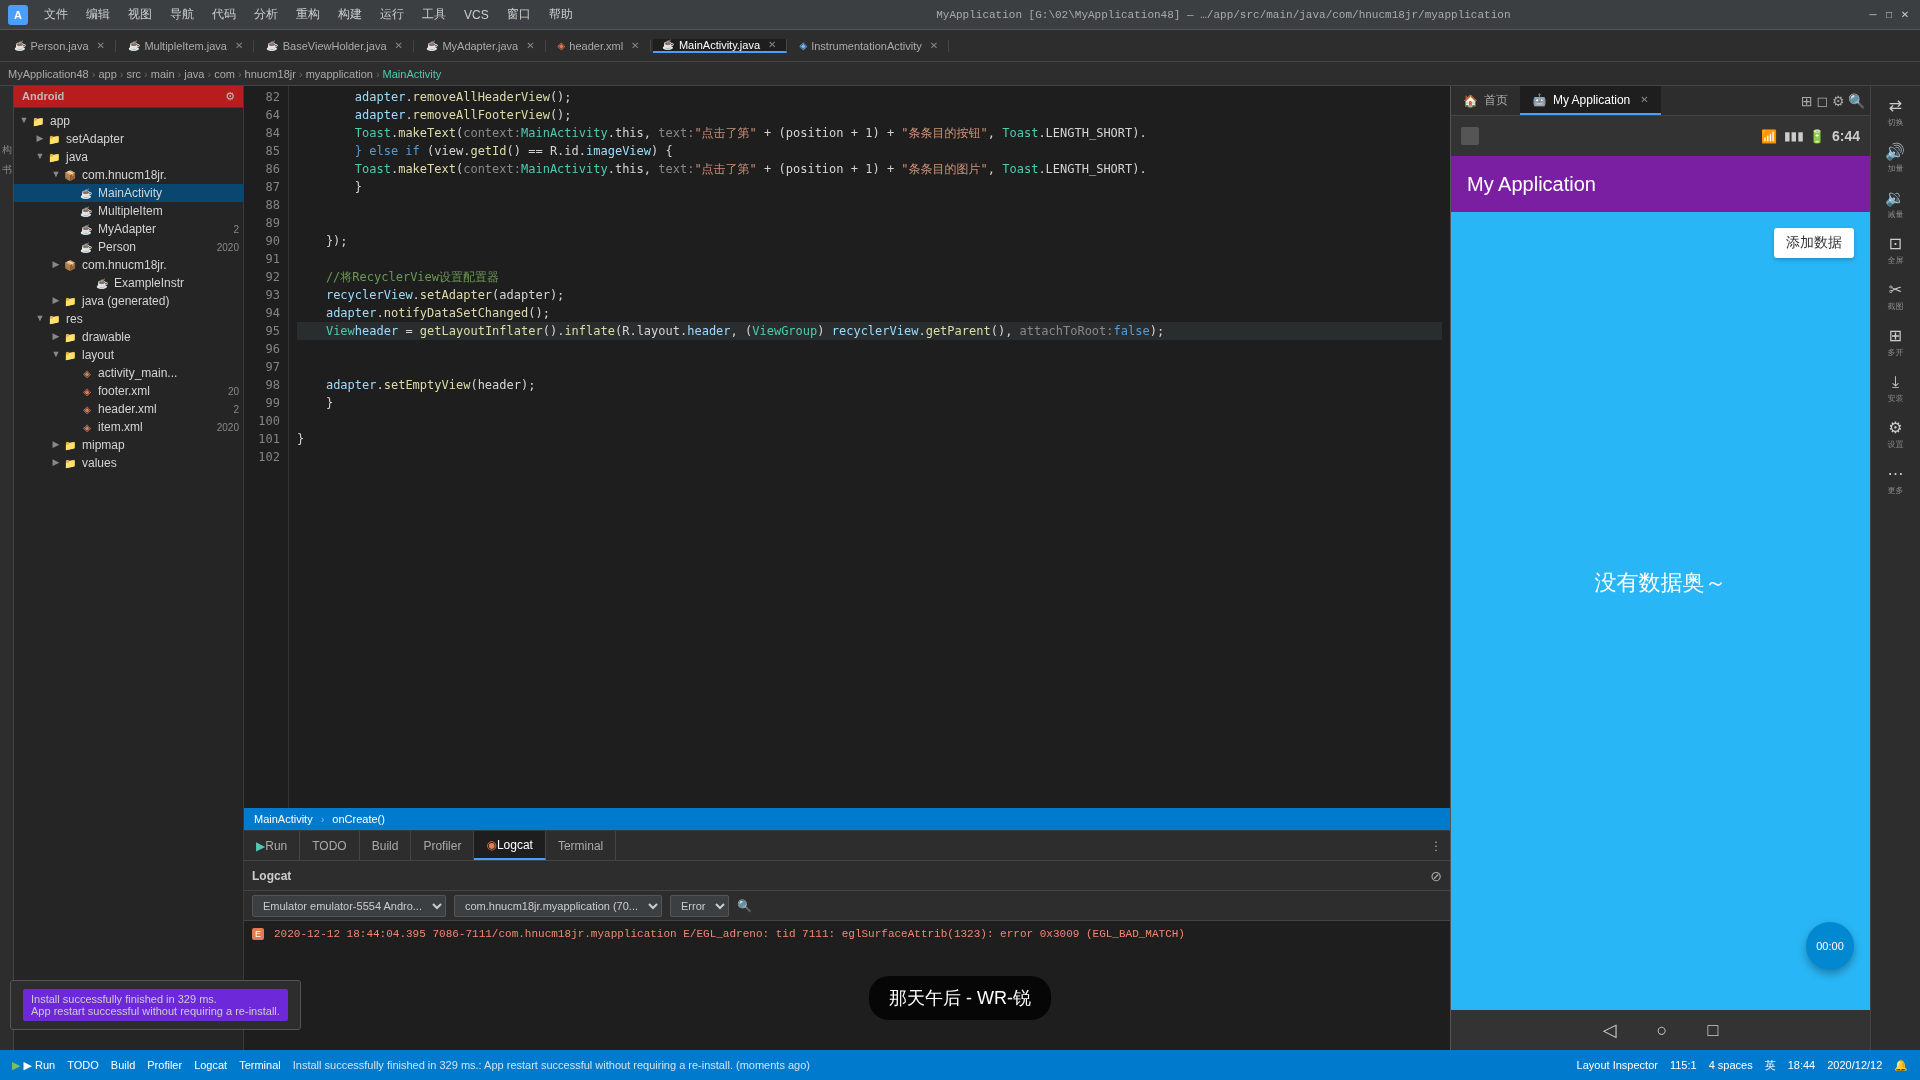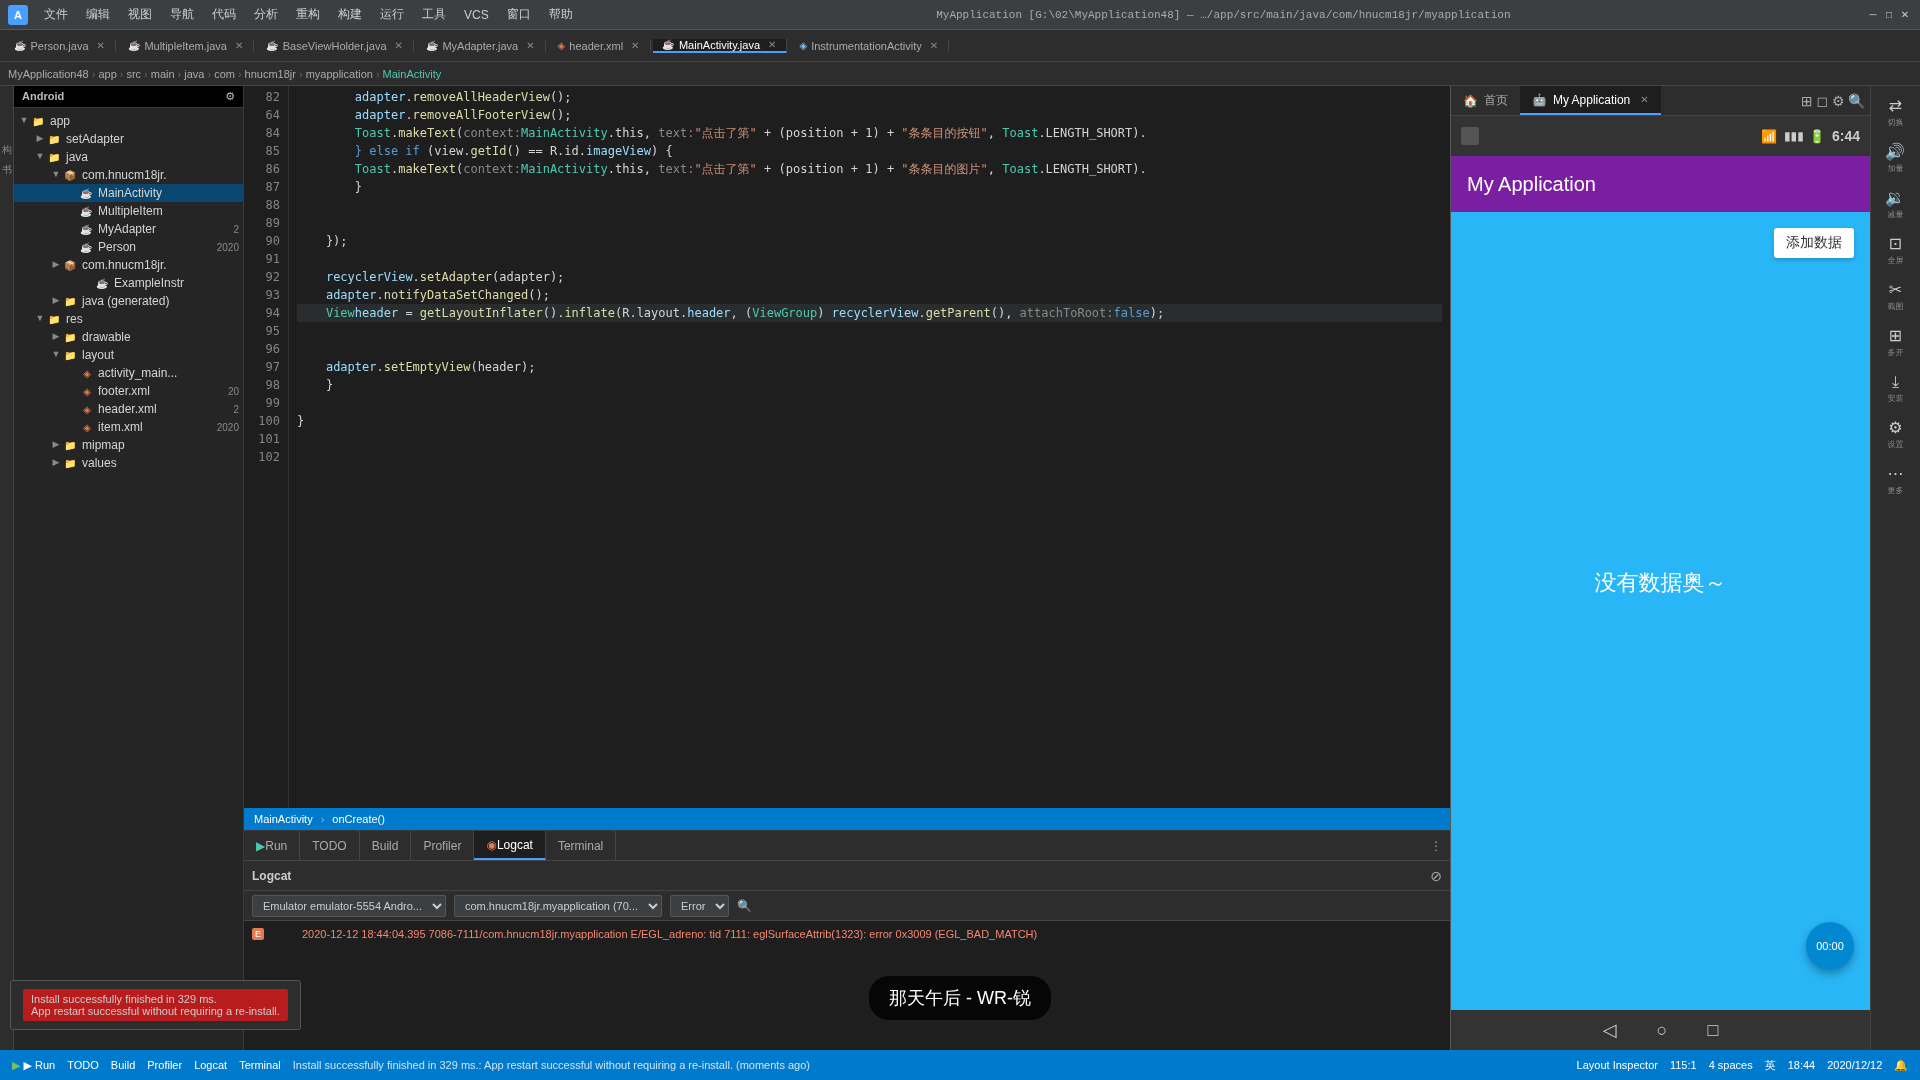--- a/index.html
+++ b/index.html
@@ -22,21 +22,21 @@
     
     .breadcrumb-bar { height: 24px; background: #2d2d2d; display: flex; align-items: center; padding: 0 8px; font-size: 11px; color: #888; border-bottom: 1px solid #444; }
     .breadcrumb-bar span { color: #aaa; }
     .breadcrumb-bar .sep { margin: 0 3px; color: #666; }
 
     
     .main-layout { display: flex; height: calc(1080px - 30px - 32px - 24px - 30px); }
 
     
     .sidebar { width: 230px; background: #252526; border-right: 1px solid #3a3a3a; overflow: hidden; display: flex; flex-direction: column; }
-    .sidebar-header { padding: 4px 8px; font-size: 11px; color: #bbb; background: #000000; border-bottom: 1px solid #3a3a3a; }
+    .sidebar-header { padding: 4px 8px; font-size: 11px; color: #bbb; background: #b91c1c; border-bottom: 1px solid #3a3a3a; }
     .tree-container { flex: 1; overflow-y: auto; padding: 4px 0; }
     .tree-item { display: flex; align-items: center; padding: 2px 4px; cursor: pointer; font-size: 12px; white-space: nowrap; }
     .tree-item.selected { background: #094771; }
     .tree-item .indent { display: inline-block; }
     .tree-arrow { display: inline-block; width: 12px; height: 12px; margin-right: 2px; text-align: center; font-size: 9px; color: #888; }
     .tree-icon { width: 14px; height: 14px; margin-right: 4px; display: inline-flex; align-items: center; justify-content: center; font-size: 10px; }
     .folder-icon { color: #dcb67a; }
     .java-icon { color: #f0a030; }
     .xml-icon { color: #e07b53; }
     .count-badge { margin-left: auto; font-size: 10px; color: #888; }
@@ -59,21 +59,21 @@
     .editor-status .sep { color: rgba(255,255,255,0.5); }
 
     
     .bottom-panel { height: 220px; background: #1e1e1e; border-top: 1px solid #3a3a3a; display: flex; flex-direction: column; }
     .bottom-tabs { height: 30px; background: #2d2d2d; display: flex; align-items: center; border-bottom: 1px solid #444; }
     .bottom-tab { padding: 0 12px; height: 100%; display: flex; align-items: center; font-size: 12px; color: #aaa; cursor: pointer; border-right: 1px solid #444; }
     .bottom-tab.active { color: #fff; border-bottom: 2px solid #4a9eff; background: #1e1e1e; }
     .logcat-toolbar { height: 30px; background: #2d2d2d; display: flex; align-items: center; padding: 0 8px; gap: 8px; border-bottom: 1px solid #444; }
     .logcat-select { background: #3c3f41; border: 1px solid #555; color: #ccc; padding: 2px 6px; font-size: 11px; border-radius: 2px; height: 22px; }
     .logcat-content { flex: 1; overflow-y: auto; padding: 4px; }
-    .log-line { font-size: 11px; font-family: Liberation Sans, sans-serif; padding: 1px 4px; color: #f48771; white-space: nowrap; margin-left: 28px; }
+    .log-line { font-size: 11px; font-family: Liberation Mono, monospace; padding: 1px 4px; color: #f48771; white-space: nowrap; }
 
     
     .emulator-panel { width: 420px; background: #333; border-left: 1px solid #555; display: flex; flex-direction: column; }
     .emulator-tabs { height: 30px; background: #2d2d2d; display: flex; align-items: center; border-bottom: 1px solid #444; }
     .emulator-tab { padding: 0 12px; height: 100%; display: flex; align-items: center; font-size: 12px; color: #aaa; cursor: pointer; gap: 6px; }
     .emulator-tab.active { color: #fff; border-bottom: 2px solid #4a9eff; background: #1e1e1e; }
 
     
     .phone-wrapper { flex: 1; display: flex; flex-direction: column; overflow: hidden; }
     .phone-status-bar { height: 40px; background: #333; display: flex; align-items: center; padding: 0 10px; justify-content: space-between; }
@@ -105,21 +105,21 @@
     
     .music-overlay { position: fixed; bottom: 60px; left: 50%; transform: translateX(-50%); background: rgba(0,0,0,0.8); color: white; padding: 10px 20px; border-radius: 20px; font-size: 18px; z-index: 100; }
 
     .side-left-panel { width: 14px; background: #2d2d2d; border-right: 1px solid #444; display: flex; flex-direction: column; align-items: center; justify-content: flex-start; padding-top: 50px; gap: 20px; }
     .logcat-icon { color: #e07b53; font-size: 12px; }
 
     .bottom-panel-header { display: flex; align-items: center; padding: 0 8px; height: 30px; background: #2d2d2d; border-bottom: 1px solid #444; justify-content: space-between; }
     .bottom-panel-title { font-size: 12px; color: #ccc; font-weight: bold; }
     .bottom-panel-actions { display: flex; gap: 4px; }
 
-    .install-success { background: #b91c1c; padding: 4px 8px; border-radius: 2px; }
+    .install-success { background: #6d28d9; padding: 4px 8px; border-radius: 2px; }
   </style>
 </head>
 <body>
 
 <div class="menu-bar">
   <div class="menu-bar-logo">A</div>
   <span class="menu-item">文件</span>
   <span class="menu-item">编辑</span>
   <span class="menu-item">视图</span>
   <span class="menu-item">导航</span>
@@ -410,20 +410,23 @@
           <div class="code-line">
             <span>&nbsp;&nbsp;&nbsp;&nbsp;&nbsp;&nbsp;&nbsp;&nbsp;}</span>
           </div>
           <div class="code-line">&nbsp;</div>
           <div class="code-line">&nbsp;</div>
           <div class="code-line">
             <span>&nbsp;&nbsp;&nbsp;&nbsp;});</span>
           </div>
           <div class="code-line">&nbsp;</div>
           <div class="code-line">
+            <span style="color:#6a9955;">&nbsp;&nbsp;&nbsp;&nbsp;//将RecyclerView设置配置器</span>
+          </div>
+          <div class="code-line">
             <span>&nbsp;&nbsp;&nbsp;&nbsp;</span><span class="var">recyclerView</span><span>.</span><span class="method">setAdapter</span><span>(adapter);</span>
           </div>
           <div class="code-line">
             <span>&nbsp;&nbsp;&nbsp;&nbsp;</span><span class="var">adapter</span><span>.</span><span class="method">notifyDataSetChanged</span><span>();</span>
           </div>
           <div class="code-line highlight-line">
             <span>&nbsp;&nbsp;&nbsp;&nbsp;</span><span class="class-name">View</span> <span class="var">header</span><span> = </span><span class="method">getLayoutInflater</span><span>().</span><span class="method">inflate</span><span>(R.layout.</span><span class="var">header</span><span>, (</span><span class="class-name">ViewGroup</span><span>) </span><span class="var">recyclerView</span><span>.</span><span class="method">getParent</span><span>(), </span><span style="color:#888;">attachToRoot:</span> <span class="kw">false</span><span>);</span>
           </div>
           <div class="code-line">&nbsp;</div>
           <div class="code-line">&nbsp;</div>

